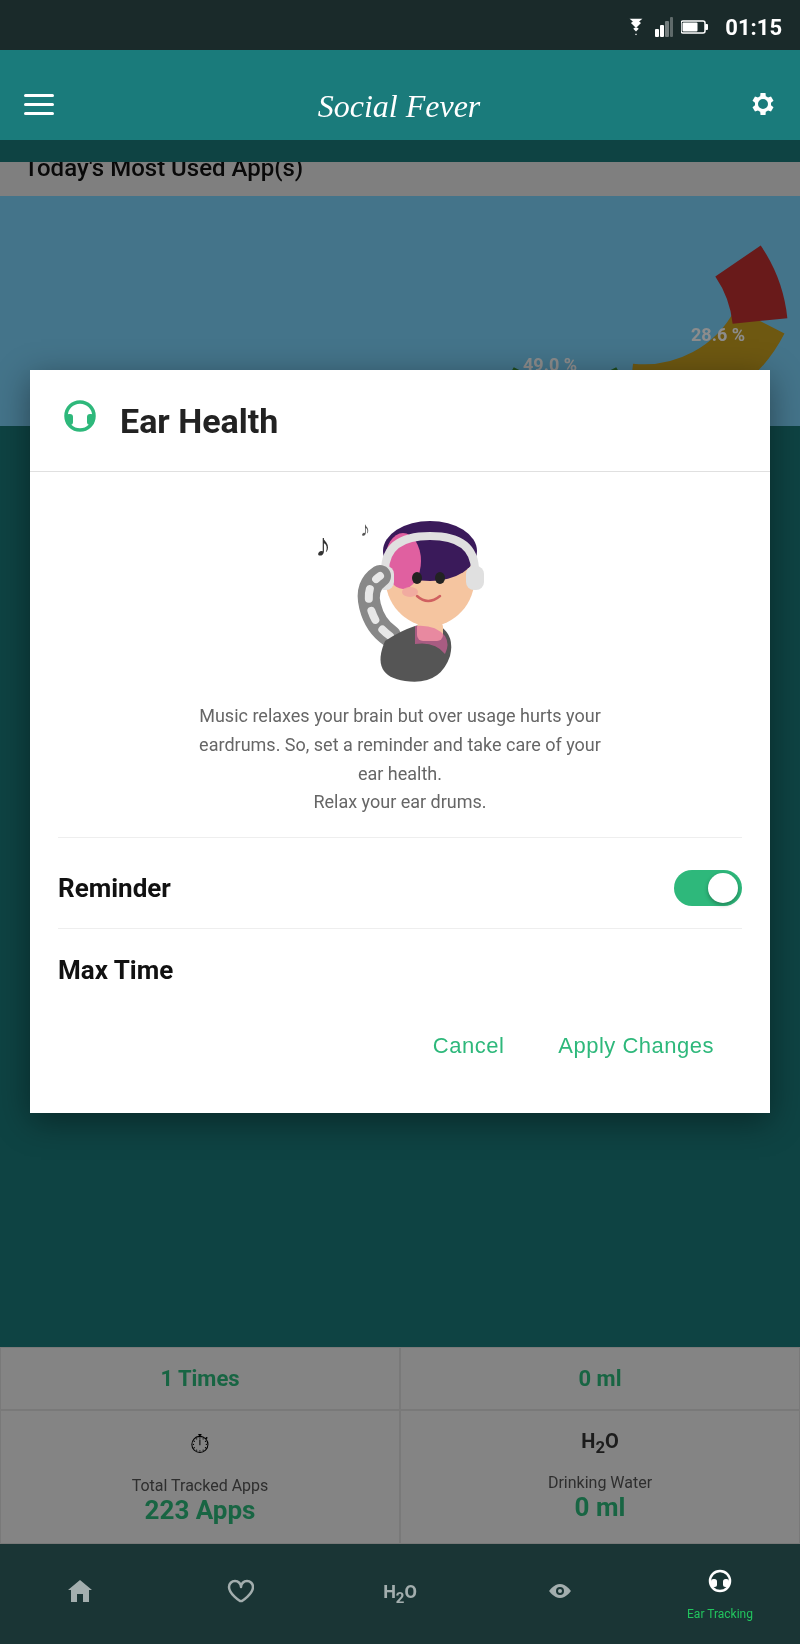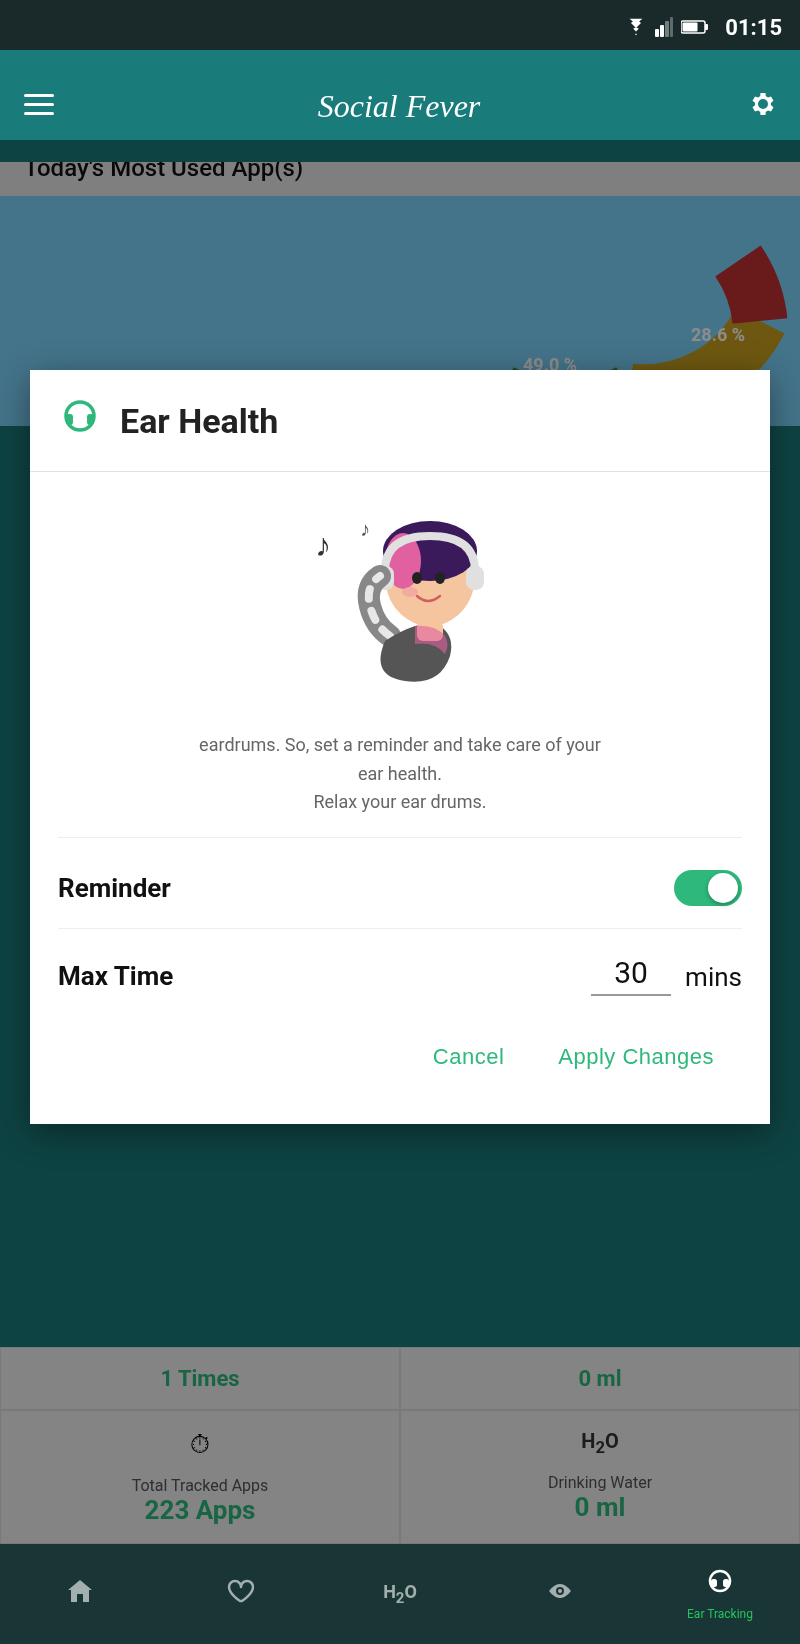--- a/index.html
+++ b/index.html
@@ -426,44 +426,40 @@
 
         <path d="M 100 145 Q 85 180 120 185 Q 155 190 165 160 Q 170 140 155 130 Q 145 125 130 130 Q 115 135 100 145z" fill="#555"></path>
 
         <rect x="132" y="125" width="26" height="20" rx="6" fill="#f5c5a0"></rect>
 
         <path d="M 130 130 Q 150 128 160 140 Q 165 148 160 158 Q 150 145 130 148z" fill="#e060a0" opacity="0.6"></path>
       </svg>
     </div>
 
     <div class="modal-description">
-      <br>
+      <span>Music relaxes your brain but over usage hurts your</span><br>
       <span>eardrums. So, set a reminder and take care of your</span><br>
       <span>ear health.</span><br>
       <span>Relax your ear drums.</span>
     </div>
 
     <hr class="modal-divider">
 
     <div class="reminder-row">
       <span class="reminder-label">Reminder</span>
       <div class="toggle-container">
         <div class="toggle-track"></div>
         <div class="toggle-thumb"></div>
       </div>
     </div>
 
     <hr class="modal-divider">
 
     <div class="maxtime-row">
       <span class="maxtime-label">Max Time</span>
-      <div class="maxtime-input-wrap">
-        <span class="maxtime-value">30</span>
-        <span class="maxtime-unit">mins</span>
-      </div>
     </div>
 
     <div class="modal-actions">
       <button class="btn-cancel">Cancel</button>
       <button class="btn-apply">Apply Changes</button>
     </div>
 
   </div>
 </div>
 

